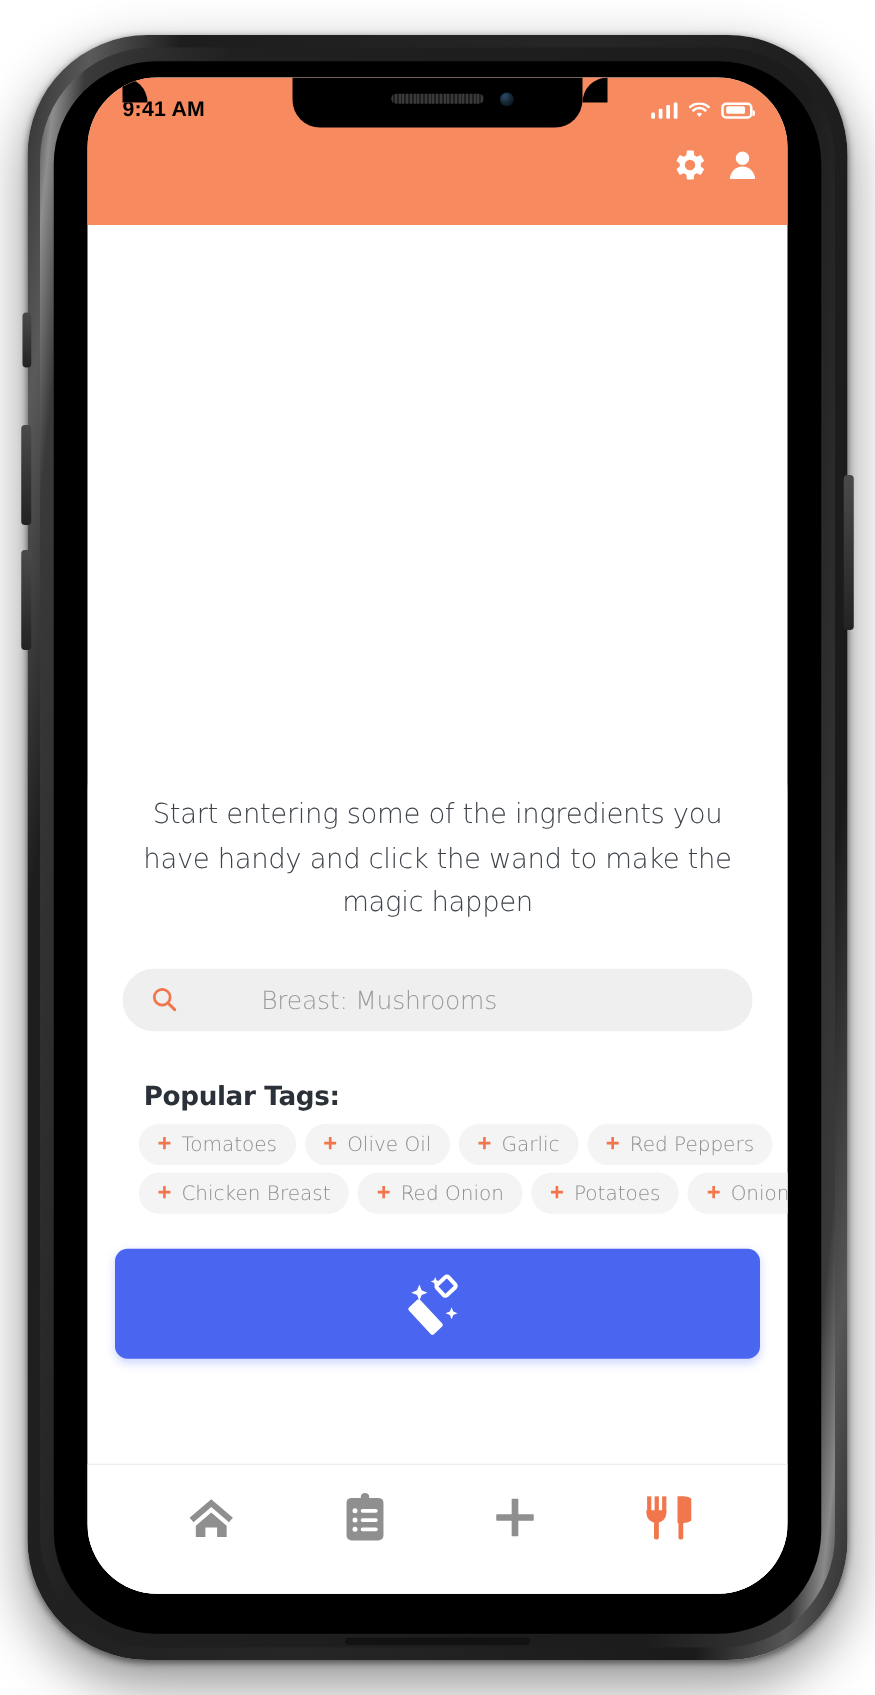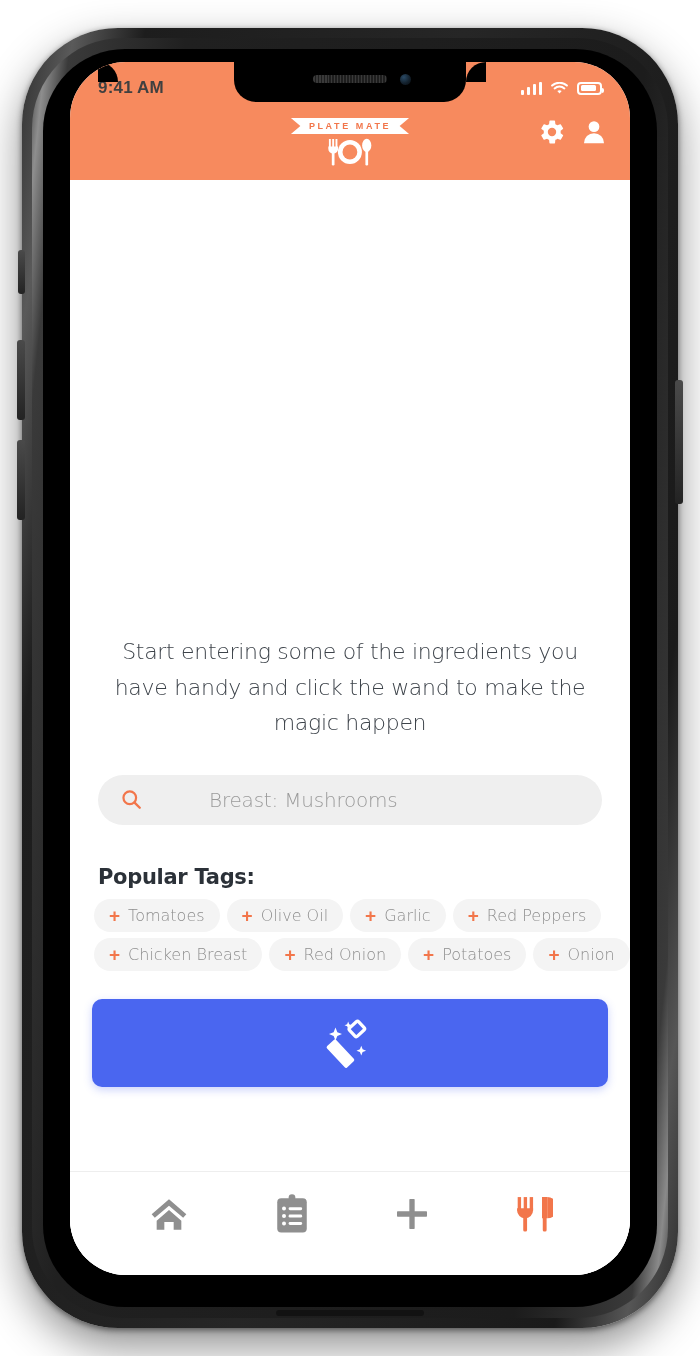--- a/index.html
+++ b/index.html
@@ -107,21 +107,21 @@
   .header{
     position:absolute; left:0; top:0;
     width:100%; height:118px;
     background:#F78A5E;
     z-index:20;
   }
   .statusbar{
     position:absolute; left:0; top:14px; width:100%; height:24px;
     display:flex; justify-content:space-between; align-items:center;
     padding:0 28px;
-    color:#404040;
+    color:#000000;
   }
   .clock{
     font-size:17px; font-weight:bold; letter-spacing:.2px;
     font-family:"Liberation Sans", sans-serif;
   }
   .status-right{ display:flex; align-items:center; gap:9px; }
   .bars{ display:flex; align-items:flex-end; gap:2.5px; height:13px; }
   .bars i{ display:block; width:3.5px; background:#fff; border-radius:1px; }
   .bars i:nth-child(1){ height:5px; }
   .bars i:nth-child(2){ height:8px; }
@@ -284,21 +284,21 @@
     cursor:text;
   }
   .search-placeholder{
     margin-left:66px;
     color:#9a9a9a;
     font-size:20px;
     font-family:"DejaVu Sans", sans-serif;
     font-weight:300;
     letter-spacing:-.2px;
   }
-  .tags-section{ margin:40px 0 0 0; }
+  .tags-section{ margin:40px 0 0 17px; }
   .tags-title{
     margin:0 0 10px 28px;
     font-size:21px; font-weight:bold;
     color:#2b3138;
     font-family:"DejaVu Sans", sans-serif;
     letter-spacing:-.3px;
   }
   .tag-row{
     display:flex; gap:7px;
     margin:0 0 6px 24px;
@@ -373,37 +373,20 @@
             <path d="M8.5 11.6 L6.3 9.0 A3.6 3.6 0 0 1 10.7 9.0 Z" fill="#fff"></path>
             <path d="M3.6 6.4 A7.2 7.2 0 0 1 13.4 6.4" stroke="#fff" stroke-width="2" fill="none" stroke-linecap="round"></path>
             <path d="M1.1 3.6 A11 11 0 0 1 15.9 3.6" stroke="#fff" stroke-width="2" fill="none" stroke-linecap="round"></path>
           </svg>
           <div class="batt">
               <span></span>
             </div>
         </div>
       </div>
 
-      <div class="logo-wrap">
-        <div class="ribbon">PLATE MATE</div>
-        <svg class="logo-utensils" width="56" height="30" viewBox="0 0 56 30">
-
-          <rect x="7" y="2" width="1.9" height="8" fill="#fff"></rect>
-          <rect x="10.3" y="2" width="1.9" height="8" fill="#fff"></rect>
-          <rect x="13.6" y="2" width="1.9" height="8" fill="#fff"></rect>
-          <path d="M6.4 9.5 h9.8 v2.2 a4.9 4.9 0 0 1 -4.9 4.9 a4.9 4.9 0 0 1 -4.9 -4.9 Z" fill="#fff"></path>
-          <rect x="9.9" y="14" width="2.7" height="14.5" rx="1.2" fill="#fff"></rect>
-
-          <circle cx="28" cy="15" r="12" fill="#fff"></circle>
-          <circle cx="28" cy="15" r="7.4" fill="#F78A5E"></circle>
-
-          <ellipse cx="44.8" cy="8.4" rx="4.6" ry="6.6" fill="#fff"></ellipse>
-          <rect x="43.5" y="13" width="2.7" height="15.5" rx="1.2" fill="#fff"></rect>
-        </svg>
-      </div>
 
       <div class="header-actions">
         <div class="icon-btn">
           <svg width="28" height="28" viewBox="0 0 24 24">
             <path fill="#fff" d="M19.4 13a7.6 7.6 0 0 0 0-2l2-1.6a.5.5 0 0 0 .1-.6l-1.9-3.3a.5.5 0 0 0-.6-.2l-2.4 1a7.3 7.3 0 0 0-1.7-1L14.6 2.5a.5.5 0 0 0-.5-.4h-3.8a.5.5 0 0 0-.5.4L9.5 5.3a7.3 7.3 0 0 0-1.7 1l-2.4-1a.5.5 0 0 0-.6.2L2.9 8.8a.5.5 0 0 0 .1.6L5 11a7.6 7.6 0 0 0 0 2l-2 1.6a.5.5 0 0 0-.1.6l1.9 3.3a.5.5 0 0 0 .6.2l2.4-1a7.3 7.3 0 0 0 1.7 1l.3 2.8a.5.5 0 0 0 .5.4h3.8a.5.5 0 0 0 .5-.4l.3-2.8a7.3 7.3 0 0 0 1.7-1l2.4 1a.5.5 0 0 0 .6-.2l1.9-3.3a.5.5 0 0 0-.1-.6ZM12 15.6A3.6 3.6 0 1 1 15.6 12 3.6 3.6 0 0 1 12 15.6Z"></path>
           </svg>
         </div>
         <div class="icon-btn">
           <svg width="28" height="28" viewBox="0 0 24 24">
             <circle cx="12" cy="7.4" r="4.6" fill="#fff"></circle>

